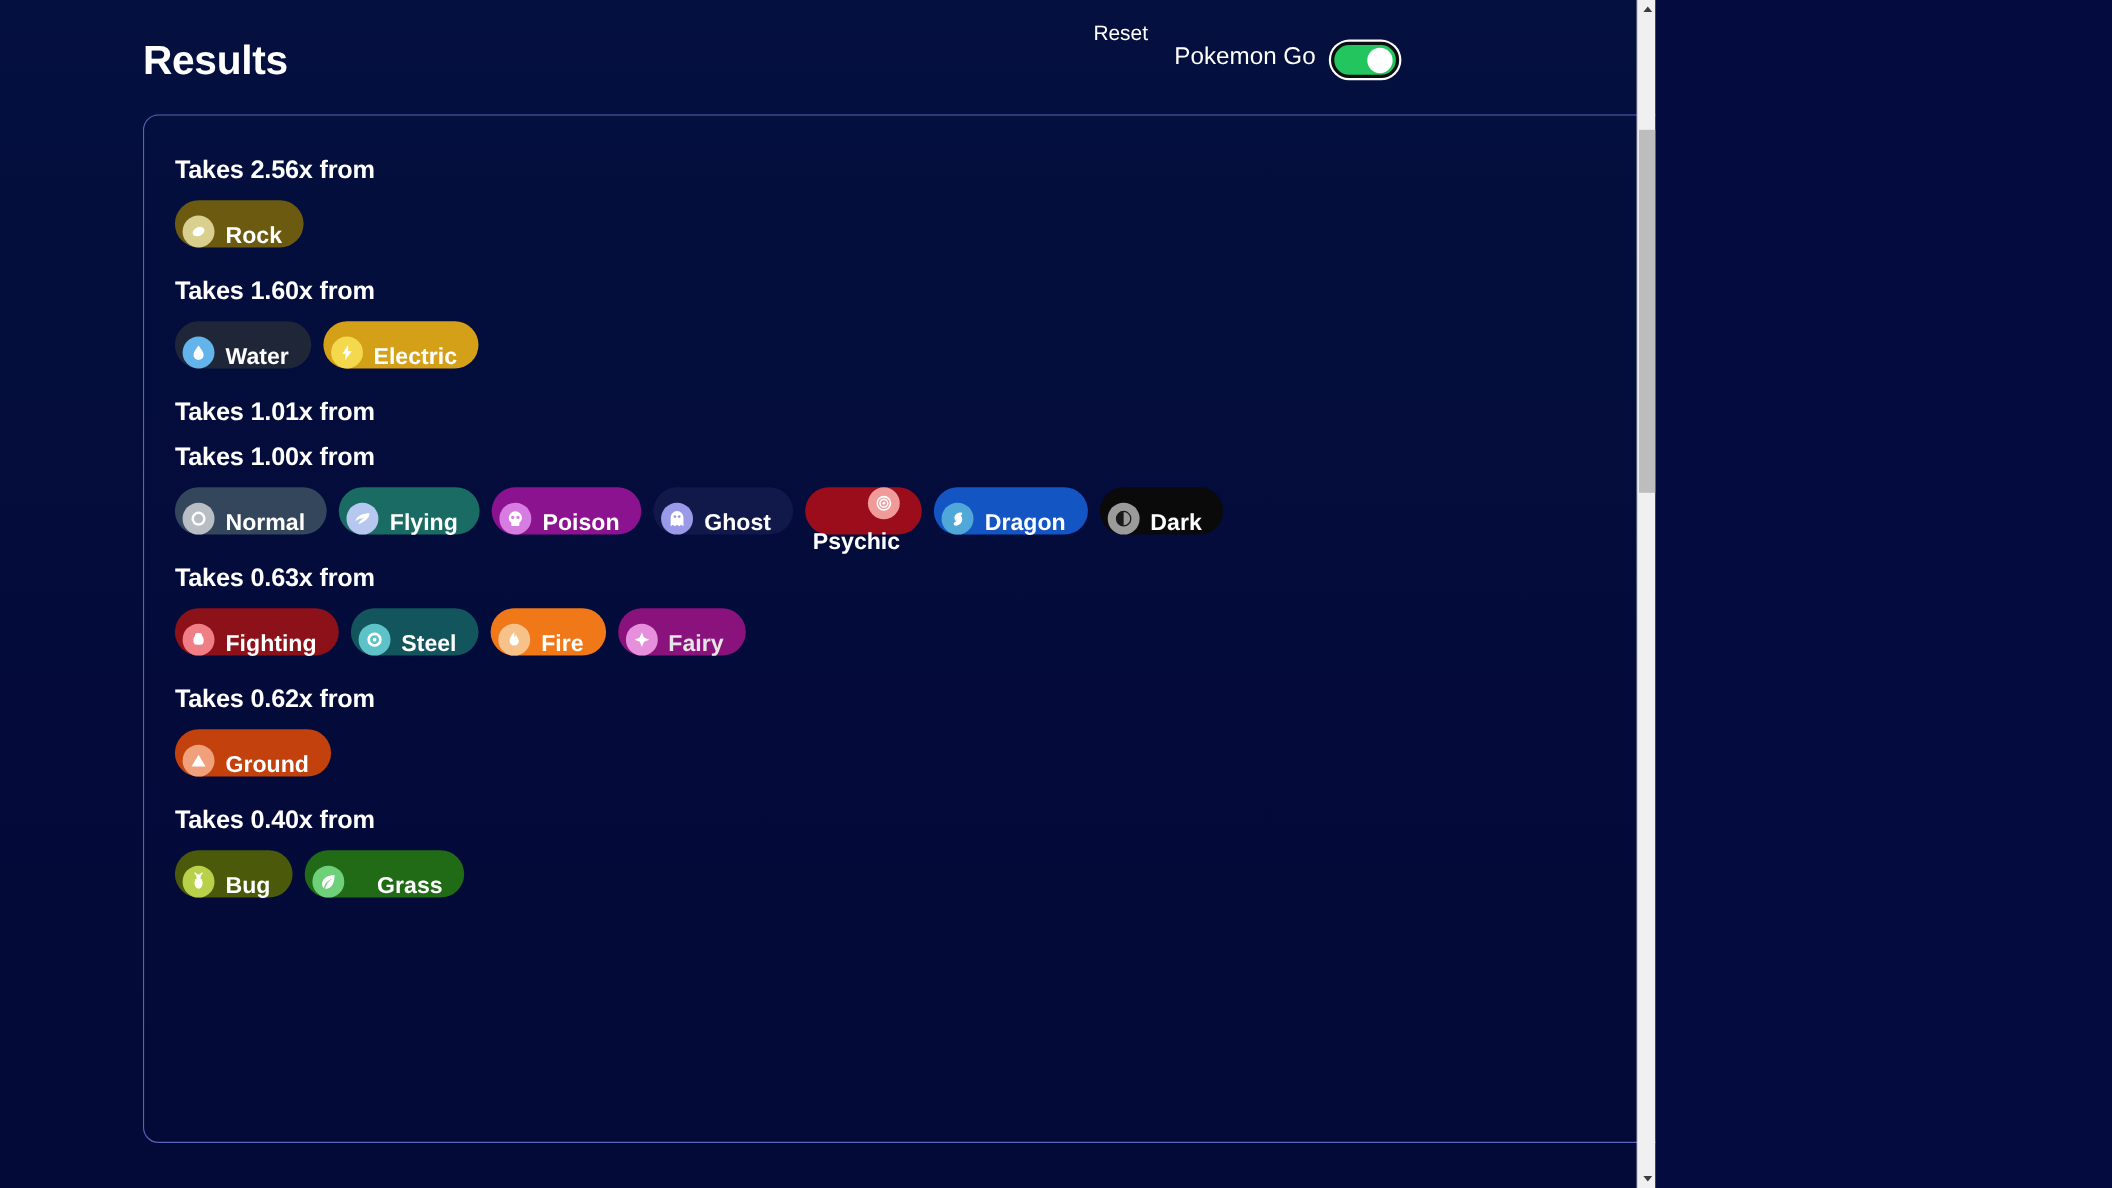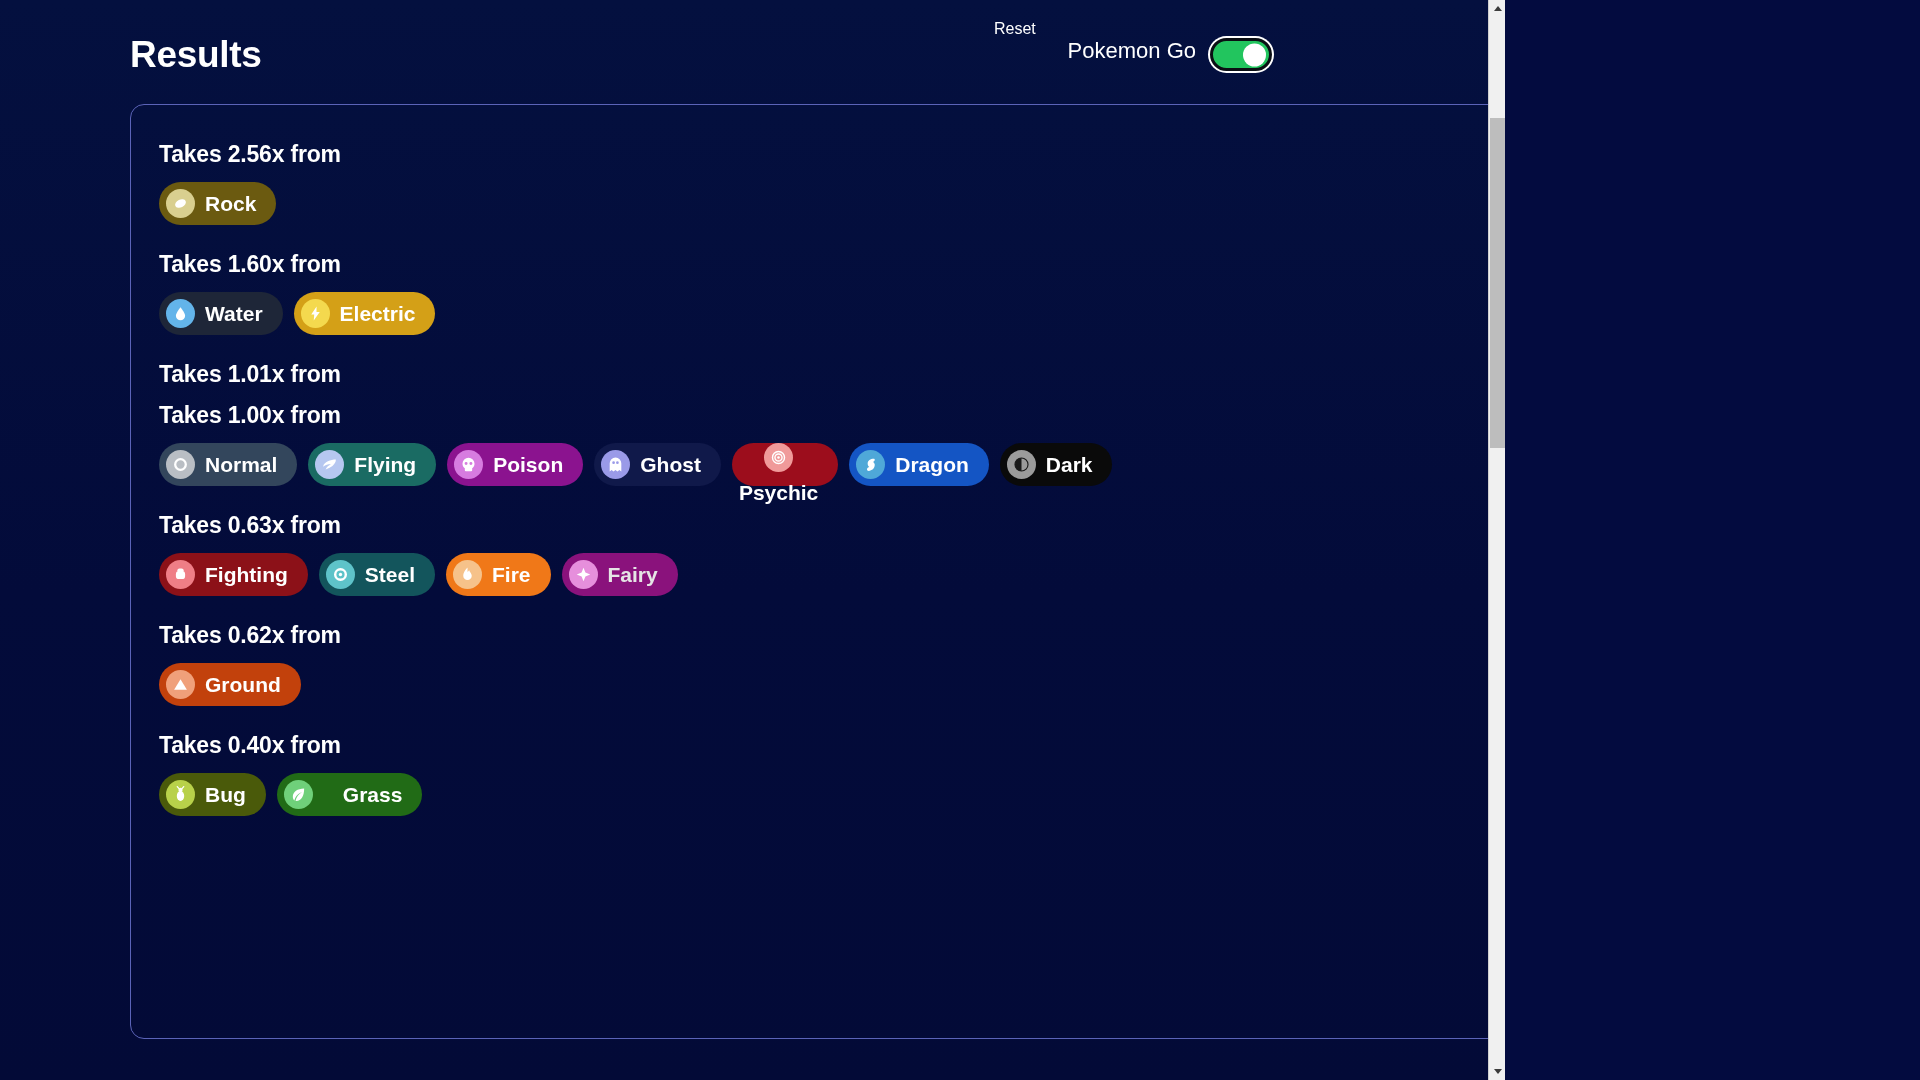--- a/index.html
+++ b/index.html
@@ -40,21 +40,21 @@
     font-size: 37px;
     font-weight: 700;
     letter-spacing: -0.3px;
     color: #ffffff;
   }
 
   #reset-button {
     position: absolute;
     left: 988px;
     top: 18px;
-    font-size: 16px;
+    font-size: 19px;
     font-weight: 400;
     color: #ffffff;
     background: none;
     border: none;
     font-family: "Liberation Sans", sans-serif;
     cursor: pointer;
     padding: 2px 6px;
   }
 
   #mode-switch-wrap {
@@ -121,21 +121,21 @@
   .chip-row {
     display: flex;
     flex-wrap: wrap;
     gap: 11px;
     margin-bottom: 26px;
   }
 
   
   .type-chip {
     display: inline-flex;
-    align-items: center;
+    align-items: flex-end;
     gap: 10px;
     height: 43px;
     padding: 0 20px 0 7px;
     border-radius: 22px;
     font-size: 21px;
     font-weight: 700;
     color: #ffffff;
     white-space: nowrap;
     cursor: pointer;
     border: none;

